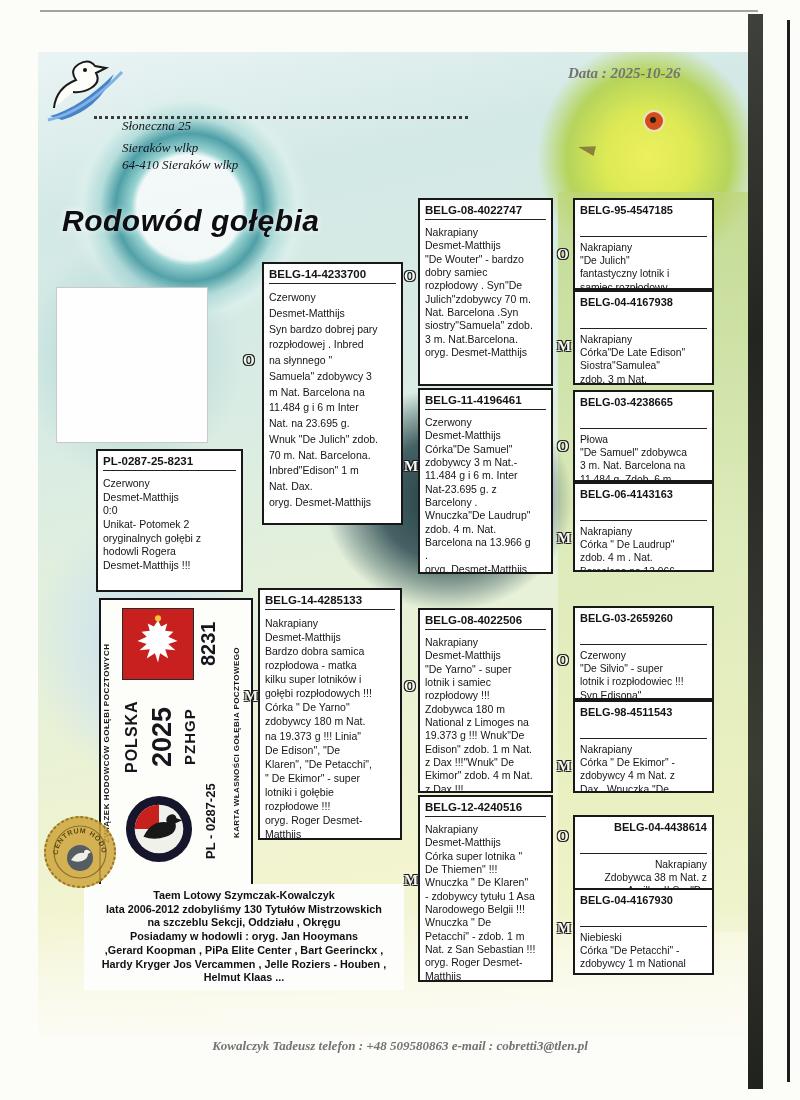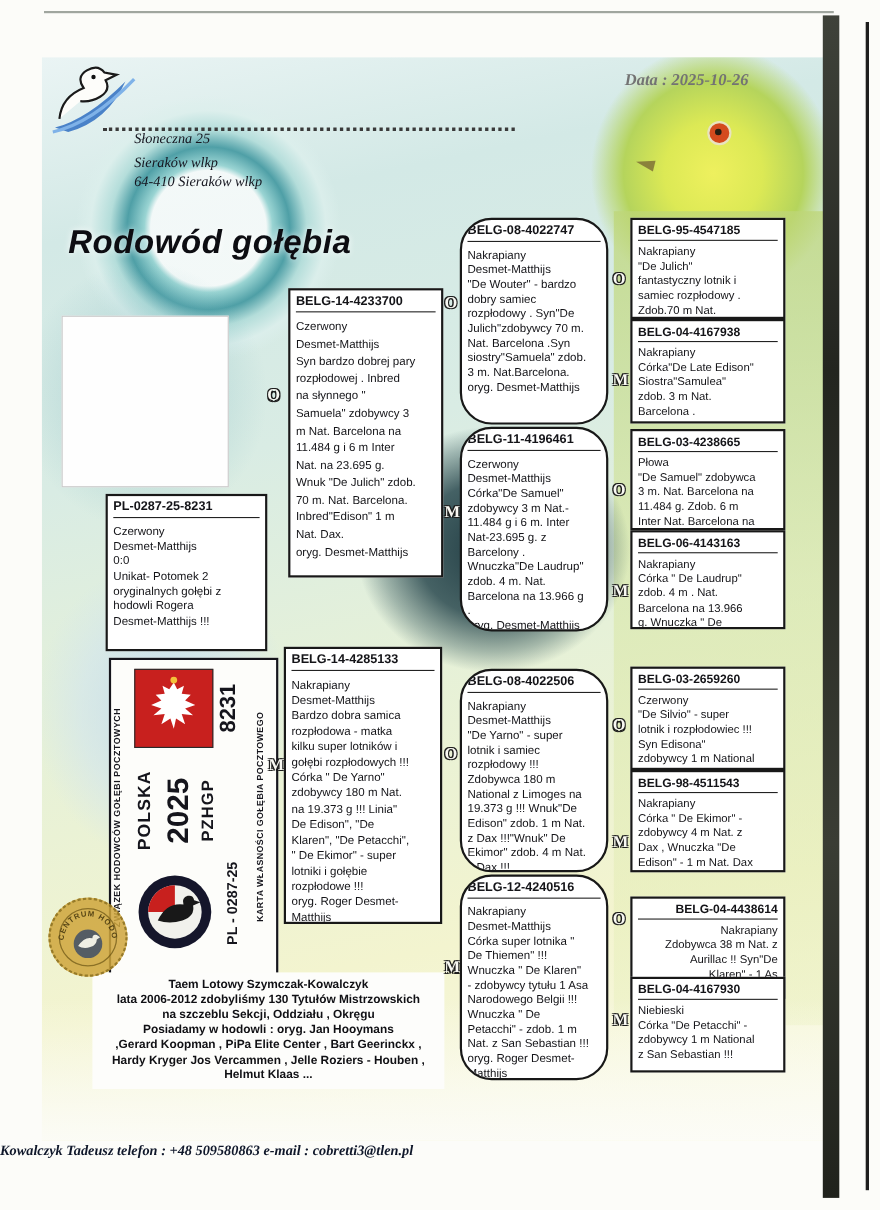--- a/index.html
+++ b/index.html
@@ -49,28 +49,28 @@
   .pbox { position:absolute; background:#fff; border:2px solid #181818; box-sizing:border-box;
           padding:4px 5px; z-index:3; overflow:hidden; }
   .ring { margin:0 0 6px 0; padding-bottom:3px; border-bottom:1.5px solid #222;
           font:bold 11.5px "Liberation Sans",sans-serif; }
   .ptext { font-size:10.5px; line-height:1.3; white-space:pre-line; }
   .box-subject { left:96px;  top:449px; width:147px; height:143px; }
   .box-father  { left:262px; top:262px; width:141px; height:263px; }
   .box-father .ptext { line-height:1.5; }
   .box-mother  { left:258px; top:588px; width:144px; height:252px; }
   .box-mother .ptext { line-height:1.34; }
-  .g3 { left:418px; width:135px;border-radius:29px; }
+  .g3 { left:418px; width:135px; }
   .g3 .ptext { line-height:1.27; }
   .box-g3-1 { top:198px; height:188px; }
   .box-g3-2 { top:388px; height:186px; }
   .box-g3-3 { top:608px; height:185px; }
   .box-g3-4 { top:795px; height:187px; }
   .g4 { left:573px; width:141px; }
-  .g4 .ring { font-size:11px; margin-bottom:4px; padding-bottom:2px; }
+  .g4 .ring { font-size:11px; margin-bottom:4px; padding-bottom:20px; }
   .g4 .ptext { font-size:10.3px; line-height:1.28; }
   .box-g4-1 { top:198px; height:92px; }
   .box-g4-2 { top:290px; height:95px; }
   .box-g4-3 { top:390px; height:92px; }
   .box-g4-4 { top:482px; height:90px; }
   .box-g4-5 { top:606px; height:94px; }
   .box-g4-6 { top:700px; height:93px; }
   .box-g4-7 { top:815px; height:93px;text-align:right; }
   .box-g4-8 { top:888px; height:87px; }
 
@@ -102,22 +102,22 @@
   .pzhgp-txt  { left:80px; top:86px; width:24px; height:102px; font-size:15px; letter-spacing:1px; }
   .pzhgp-logo { position:absolute; left:23px; top:194px; width:70px; height:70px; }
   .ringno     { left:102px; top:160px; width:24px; height:122px; font-size:13px; }
 
   .gold-stamp { position:absolute; left:42px; top:814px; width:76px; height:76px; z-index:5; opacity:.95; }
 
   
   .achievements { position:absolute; left:84px; top:884px; width:314px; z-index:4;
     background:#fdfdfb; padding:5px 3px; text-align:center; font-weight:bold;
     font-size:10.8px; line-height:1.27; color:#101014; }
-  .footer { position:absolute; left:0; top:1038px; width:100%; text-align:left; z-index:2;
-    font:italic bold 13px "Liberation Serif",serif; color:#0f172a; }
+  .footer { position:absolute; left:0; top:1038px; width:100%; text-align:center; z-index:2;
+    font:italic bold 13px "Liberation Serif",serif; color:#737373; }
 </style>
 </head>
 <body>
 
 <div class="page">
 
   <div class="photo">
     <div class="photo-base"></div>
     <div class="disc"></div>
     <div class="pigeon-head"></div>

